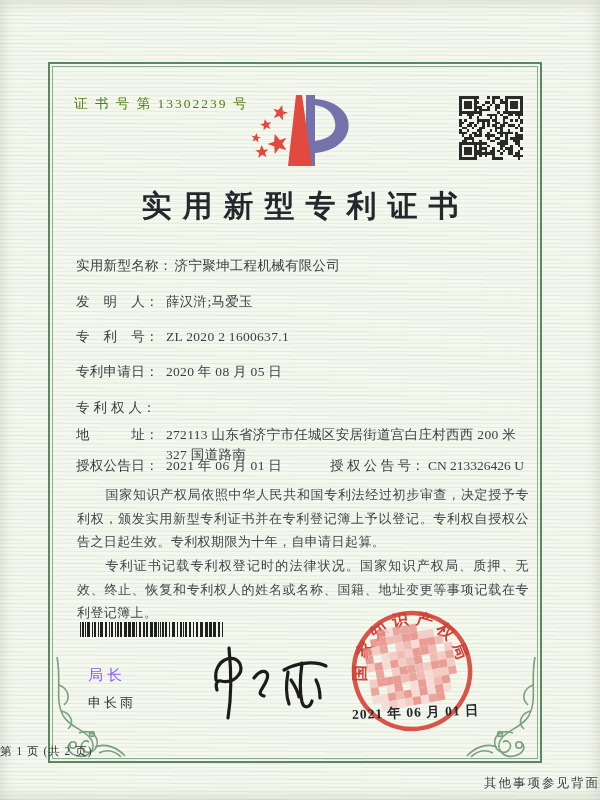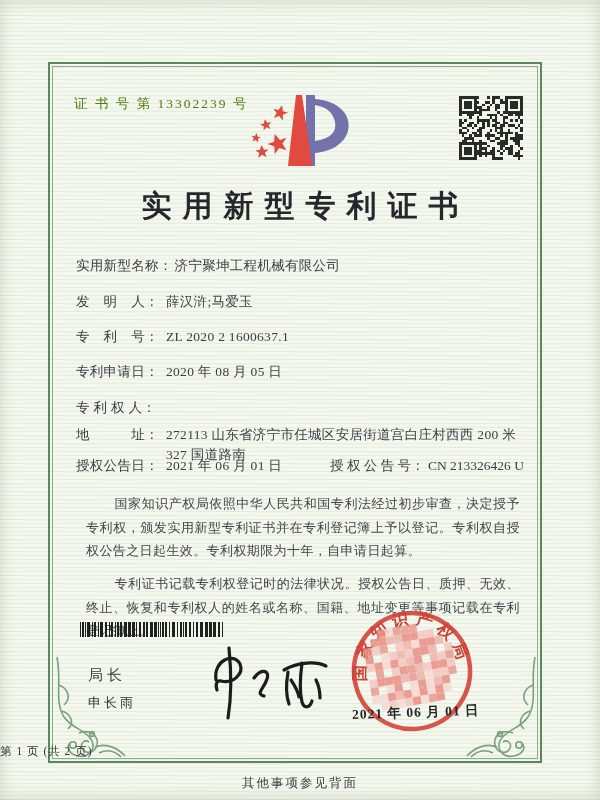--- a/index.html
+++ b/index.html
@@ -40,33 +40,33 @@
     font-size:30px;font-weight:700;letter-spacing:11px;padding-left:11px;color:#24272b;
   }
   .row{position:absolute;left:76px;display:flex;align-items:flex-start;
     font-size:13.5px;letter-spacing:.3px;color:var(--ink);white-space:pre;line-height:20px}
   .row .lbl{min-width:88px;flex:0 0 auto}
   .row .val{margin-left:2px}
   .addr-val .l2{display:block}
   .row2{position:absolute;left:330px;display:flex;font-size:13.5px;white-space:pre;line-height:20px}
   .paras{position:absolute;left:77px;top:483px;width:452px;
     font-size:13px;line-height:1.82;letter-spacing:.4px;color:#41464c;text-align:justify}
-  .paras p{margin:9px;text-indent:2.2em}
+  .paras p{margin:0;text-indent:2.2em}
   .barcode{position:absolute;left:80px;top:622px;width:156px;height:15px;display:flex;align-items:stretch}
   .barcode div{flex:none;background:#20201e}
-  .director-title{position:absolute;left:88px;top:666px;font-size:15px;letter-spacing:4px;color:#404040}
+  .director-title{position:absolute;left:88px;top:666px;font-size:15px;letter-spacing:4px;color:#8b5cf6}
   .director-name{position:absolute;left:88px;top:694px;font-size:13px;letter-spacing:3px;color:#2f3337}
   .signature{position:absolute;left:198px;top:638px;width:146px;height:88px}
   .seal{position:absolute;left:345px;top:604px;width:134px;height:134px}
   .seal-date{
     position:absolute;left:352px;top:703px;width:170px;font-size:13.5px;font-weight:700;
     letter-spacing:1px;color:#23262a;transform:rotate(-2deg);white-space:pre;
   }
   .page-info{position:absolute;left:0;top:744px;width:100%;text-align:left;font-size:11.5px;letter-spacing:1px;color:#33383d}
-  .back-note{position:absolute;left:0;top:775px;width:100%;text-align:center;font-size:12.5px;letter-spacing:2px;color:#3c4147}
+  .back-note{position:absolute;left:0;top:775px;width:100%;text-align:right;font-size:12.5px;letter-spacing:2px;color:#3c4147}
   .ornament{position:absolute;width:80px;height:106px}
   .ornament.left{left:51px;top:655px}
   .ornament.right{left:461px;top:655px;transform:scaleX(-1)}
 </style>
 </head>
 <body>
 
 <div class="waves"></div>
 <div class="frame"></div>
 
@@ -440,21 +440,21 @@
   <span class="lbl">授权公告日：</span>
   <span class="val">2021 年 06 月 01 日</span>
 </div>
 <div class="row2" style="top:456px">
   <span>授 权 公 告 号： </span>
   <span>CN 213326426 U</span>
 </div>
 
 <div class="paras">
   <p>国家知识产权局依照中华人民共和国专利法经过初步审查，决定授予专利权，颁发实用新型专利证书并在专利登记簿上予以登记。专利权自授权公告之日起生效。专利权期限为十年，自申请日起算。</p>
-  <p>专利证书记载专利权登记时的法律状况。授权公告日、质押、无效、终止、恢复和专利权人的姓名或名称、国籍、地址变更等事项记载在专利登记簿上。</p>
+  <p>专利证书记载专利权登记时的法律状况。国家知识产权局、质押、无效、终止、恢复和专利权人的姓名或名称、国籍、地址变更等事项记载在专利登记簿上。</p>
 </div>
 
 <div class="barcode" id="barcode">
     <div style="width: 1px; margin-right: 1px;"></div>
     <div style="width: 2px; margin-right: 1px;"></div>
     <div style="width: 1px; margin-right: 1px;"></div>
     <div style="width: 3px; margin-right: 2px;"></div>
     <div style="width: 1px; margin-right: 1px;"></div>
     <div style="width: 2px; margin-right: 2px;"></div>
     <div style="width: 1px; margin-right: 1px;"></div>

